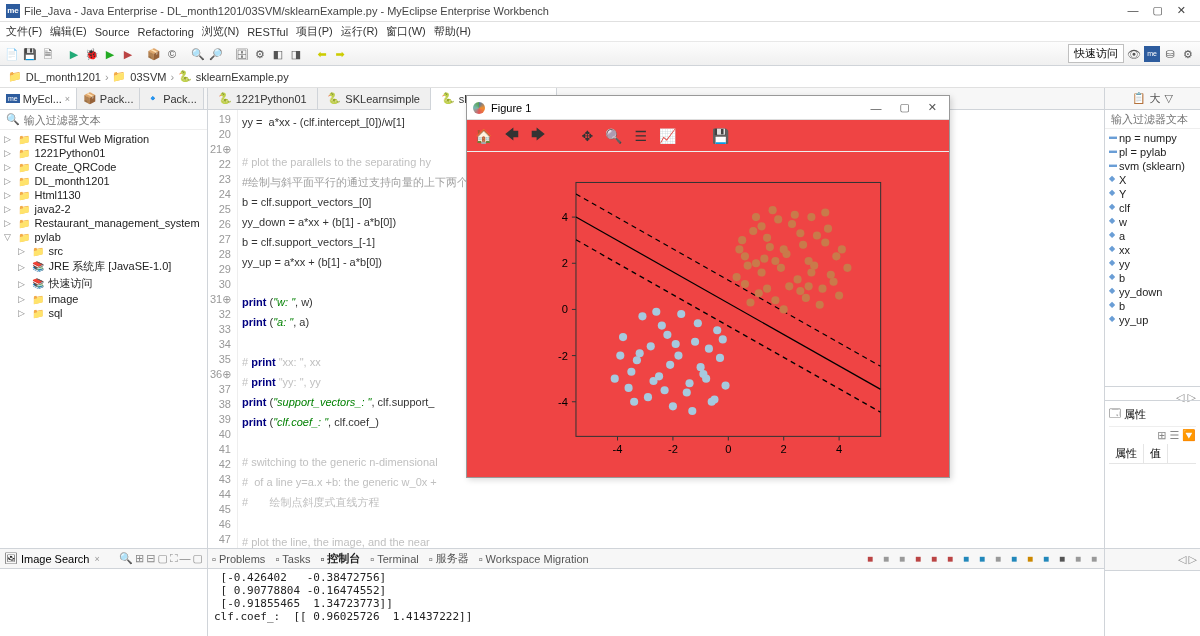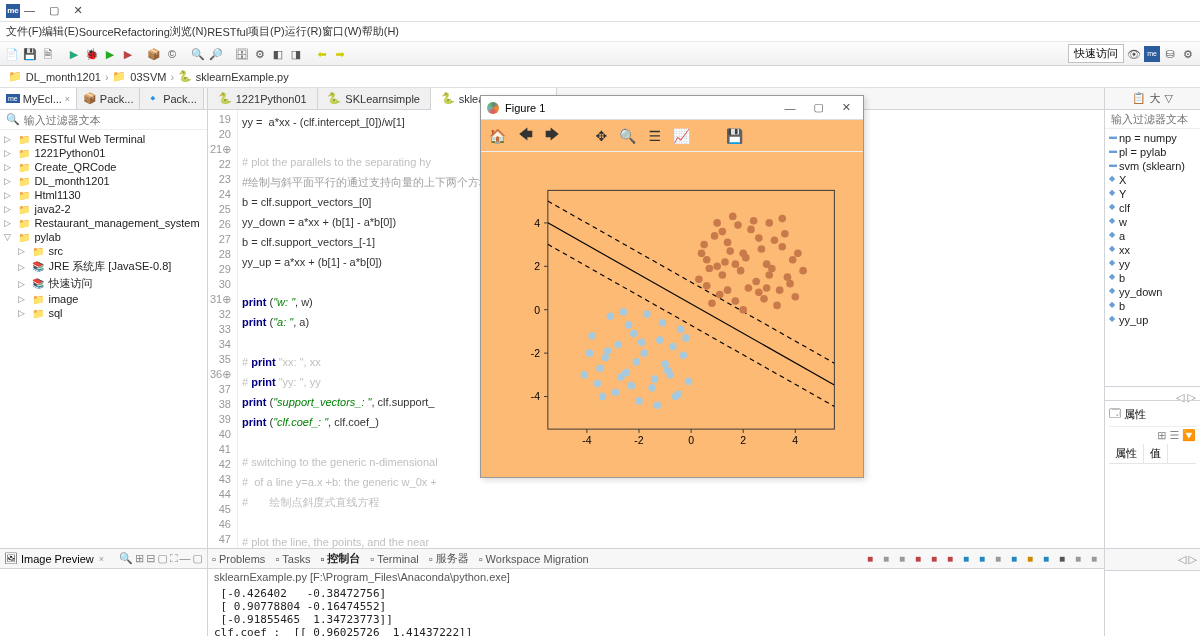--- a/index.html
+++ b/index.html
@@ -2,21 +2,21 @@
 <html><head>
 <meta charset="utf-8">
 <style>
 *{box-sizing:border-box;margin:0;padding:0;font-family:"Segoe UI",Tahoma,sans-serif;font-size:11px}
 body{background:#f0f0f0;overflow:hidden}
 .title-bar{height:22px;background:#fff;display:flex;align-items:center;padding:0 6px;border-bottom:1px solid #e0e0e0}
 .title-bar .icon-me{width:14px;height:14px;background:#2d5c9e;color:#fff;font-size:8px;display:flex;align-items:center;justify-content:center;margin-right:4px;font-weight:bold}
 .title-bar .title{color:#444;flex:1}
 .title-bar .win-btns{display:flex;gap:14px;margin-right:8px}
 .title-bar .win-btns span{color:#444;cursor:default}
-.menu-bar{height:20px;background:#fff;display:flex;align-items:center;padding:0 6px;border-bottom:1px solid #e8e8e8}
+.menu-bar{height:20px;background:#fff;display:flex;align-items:center;padding:0 6px;gap:8px;border-bottom:1px solid #e8e8e8}
 .menu-bar span{color:#333;cursor:default}
 .toolbar{height:24px;background:linear-gradient(#fdfdfd,#f0f0f0);border-bottom:1px solid #d0d4d9;display:flex;align-items:center;padding:0 4px;gap:2px}
 .tb-ico{width:16px;height:16px;display:inline-block;font-size:11px;line-height:16px;text-align:center;color:#555}
 .tb-sep{width:6px}
 .quick-access{margin-left:auto;border:1px solid #c0c0c0;padding:1px 5px;background:#fff;font-size:11px}
 .breadcrumb{height:22px;background:#fff;border-bottom:1px solid #e0e0e0;display:flex;align-items:center;padding:0 8px;gap:4px;color:#333}
 .breadcrumb .sep{color:#999}
 .breadcrumb .proj-ico{color:#d88b00}
 .breadcrumb .py-ico{color:#3572A5}
 .main{display:flex;height:460px;background:#fff}
@@ -40,21 +40,21 @@
 .ed-tab{padding:2px 10px;border-right:1px solid #d0d4d9;display:flex;align-items:center;gap:4px;background:#f0f0f0;color:#333}
 .ed-tab.active{background:#fff;border-bottom:1px solid #fff;margin-bottom:-1px}
 .ed-tab .x-ico{color:#999;font-size:9px}
 .code-body{flex:1;display:flex;font-family:Consolas,monospace;font-size:12px;overflow:hidden;background:#fff}
 .gutter{width:30px;text-align:right;padding:2px 6px 2px 2px;color:#999;background:#fff;border-right:1px solid #eee;line-height:15px}
 .code{flex:1;padding:2px 4px;line-height:20px;white-space:pre;color:#333;overflow:hidden}
 .kw{color:#000080;font-weight:bold}
 .str{color:#008000;font-style:italic}
 .cmt{color:#c0c0c0}
 .cmtg{color:#a0a0a0}
-.figure-window{position:absolute;left:272px;top:7px;width:384px;height:383px;border:1px solid #999;background:#fdba74;box-shadow:2px 2px 6px rgba(0,0,0,.15);z-index:10}
+.figure-window{position:absolute;left:258px;top:7px;width:484px;height:383px;border:1px solid #999;background:#ef4444;box-shadow:2px 2px 6px rgba(0,0,0,.15);z-index:10}
 .fig-title{height:24px;background:#fff;border-bottom:1px solid #ddd;display:flex;align-items:center;padding:0 6px;gap:6px}
 .fig-title .mpl-ico{width:12px;height:12px;border-radius:50%;background:conic-gradient(#4e79a7,#f28e2c,#e15759,#76b7b2,#59a14f)}
 .fig-title .t{flex:1}
 .fig-title .wb{padding:0 6px;color:#555}
 .fig-toolbar{height:32px;display:flex;align-items:center;padding:0 8px;gap:12px;border-bottom:1px solid #eee}
 .fig-toolbar span{font-size:14px;color:#333}
 .fig-plot{position:relative;width:100%;height:calc(100% - 56px)}
 .fig-plot svg{width:100%;height:100%}
 .right-panel{width:96px;border-left:1px solid #d0d4d9;background:#fff;display:flex;flex-direction:column}
 .rp-head{height:22px;border-bottom:1px solid #d0d4d9;display:flex;align-items:center;justify-content:center;gap:4px;color:#555;background:#f7f7f7}
@@ -77,20 +77,21 @@
 .right-bot{width:96px;border-left:1px solid #d0d4d9;display:flex;flex-direction:column}
 .prop-tabs{height:22px;border-bottom:1px solid #d0d4d9;display:flex;align-items:center;justify-content:flex-end;padding:0 3px;gap:2px;color:#888;background:#f7f7f7}
 .prop-hdr{display:flex;border-bottom:1px solid #e5e5e5;font-size:11px}
 .prop-hdr div{padding:2px 6px;border-right:1px solid #e5e5e5}
 </style>
 </head>
 <body>
 
 <div class="title-bar">
   <span class="icon-me">me</span>
+  <span class="title">File_Java - Java Enterprise - DL_month1201/03SVM/sklearnExample.py - MyEclipse Enterprise Workbench</span>
   <div class="win-btns">
     <span>—</span>
     <span>▢</span>
     <span>✕</span>
   </div>
 </div>
 
 <div class="menu-bar" id="menu-bar">
     <span>文件(F)</span>
     <span>编辑(E)</span>
@@ -168,21 +169,21 @@
         </div>
     </div>
     <div class="filter">
       <span style="color:#888">🔍</span>
       <input placeholder="输入过滤器文本" style="">
     </div>
     <div class="tree" id="proj-tree">
         <div class="tree-item">
           <span class="exp">▷</span>
           <span class="folder-ico">📁</span>
-          <span>RESTful Web Terminal</span>
+          <span>RESTful Web Migration</span>
         </div>
         <div class="tree-item">
           <span class="exp">▷</span>
           <span class="folder-ico">📁</span>
           <span>1221Python01</span>
         </div>
         <div class="tree-item">
           <span class="exp">▷</span>
           <span class="folder-ico">📁</span>
           <span>Create_QRCode</span>
@@ -213,21 +214,21 @@
           <span>pylab</span>
         </div>
         <div class="tree-item d1">
           <span class="exp">▷</span>
           <span class="folder-ico">📁</span>
           <span>src</span>
         </div>
         <div class="tree-item d1">
           <span class="exp">▷</span>
           <span class="db-ico">📚</span>
-          <span>JRE 系统库 [JavaSE-0.8]</span>
+          <span>JRE 系统库 [JavaSE-1.0]</span>
         </div>
         <div class="tree-item d1">
           <span class="exp">▷</span>
           <span class="db-ico">📚</span>
           <span>快速访问</span>
         </div>
         <div class="tree-item d1">
           <span class="exp">▷</span>
           <span class="folder-ico">📁</span>
           <span>image</span>
@@ -304,21 +305,21 @@
 
 <span class="cmt"># <span class="kw">print</span> "xx: ", xx</span>
 <span class="cmt"># <span class="kw">print</span> "yy: ", yy</span>
 <span class="kw">print</span> (<span class="str">"support_vectors_: "</span>, clf.support_
 <span class="kw">print</span> (<span class="str">"clf.coef_: "</span>, clf.coef_)
 
 <span class="cmt"># switching to the generic n-dimensional</span>
 <span class="cmt">#  of a line y=a.x +b: the generic w_0x +</span>
 <span class="cmt">#       绘制点斜度式直线方程</span>
 
-<span class="cmt"># plot the line, the points, and the near</span>
+<span class="cmt"># plot the line, the image, and the near</span>
 pl.plot(xx, yy, <span class="str">'k-'</span>)  <span class="cmtg">#快速访问</span>
 pl.plot(xx, yy_down, <span class="str">'k--'</span>)
 pl.plot(xx, yy_up, <span class="str">'k--'</span>)
 
 pl.scatter(clf.support_vectors_[:, 0], cl
            s=80, facecolors=<span class="str">'none'</span>)
 pl.scatter(X[:, 0], X[:, 1], c=Y, cmap=pl
 
 pl.axis()
 pl.show()
@@ -509,21 +510,21 @@
       <div style="height:80px"></div>
     </div>
   </div>
 </div>
 
 <div class="bottom">
   <div class="bot-left">
     <div class="bot-left-tabs">
       <div class="ttl">
           <span>🖼</span>
-          <span>Image Preview</span>
+          <span>Image Search</span>
           <span style="color:#999;font-size:9px;margin-left:2px">×</span>
         </div>
       <div class="icos">
         <span>🔍</span>
           <span>⊞</span>
           <span>⊟</span>
           <span>▢</span>
           <span>⛶</span>
           <span>—</span>
           <span>▢</span>
@@ -550,21 +551,20 @@
           <span class="ct-ico" style="color:#28b">■</span>
           <span class="ct-ico" style="color:#999">■</span>
           <span class="ct-ico" style="color:#28b">■</span>
           <span class="ct-ico" style="color:#c80">■</span>
           <span class="ct-ico" style="color:#28b">■</span>
           <span class="ct-ico" style="color:#555">■</span>
           <span class="ct-ico" style="color:#999">■</span>
           <span class="ct-ico" style="color:#999">■</span>
         </div>
       </div>
-    <div style="padding:2px 6px;color:#555;font-size:11px">sklearnExample.py [F:\Program_Files\Anaconda\python.exe]</div>
     <div class="console-out" id="console-out"> [-0.426402   -0.38472756]
  [ 0.90778804 -0.16474552]
  [-0.91855465  1.34723773]]
 clf.coef_:  [[ 0.96025726  1.41437222]]</div>
   </div>
   <div class="right-bot">
     <div class="prop-tabs">
         <span>◁</span>
         <span>▷</span>
       </div>

